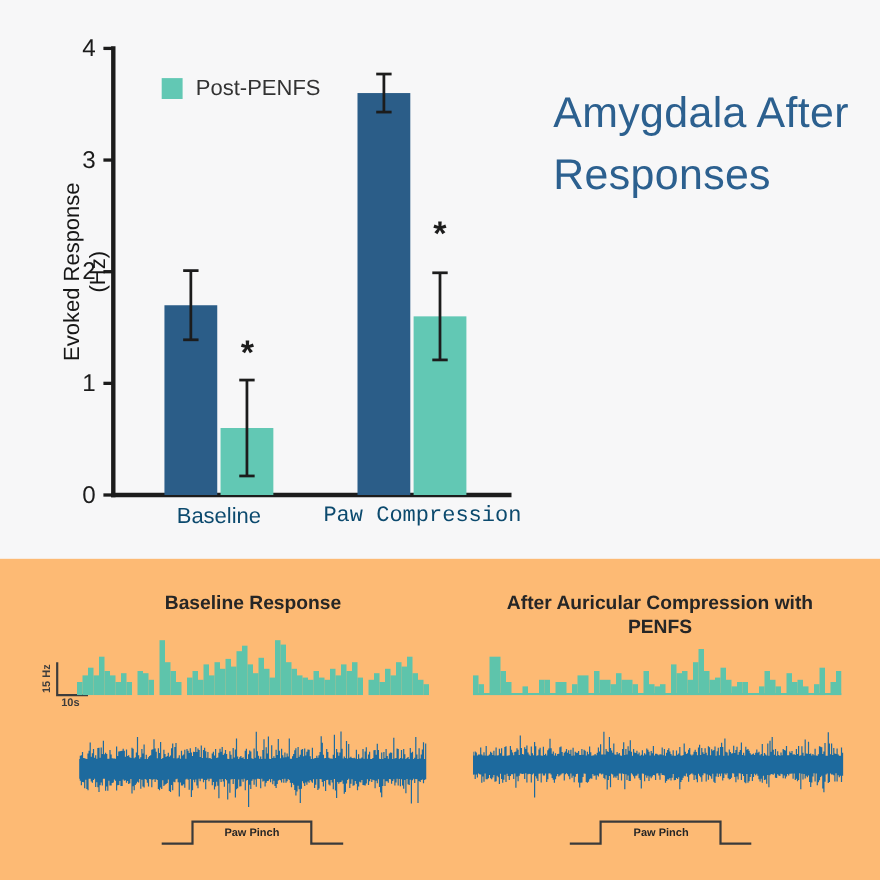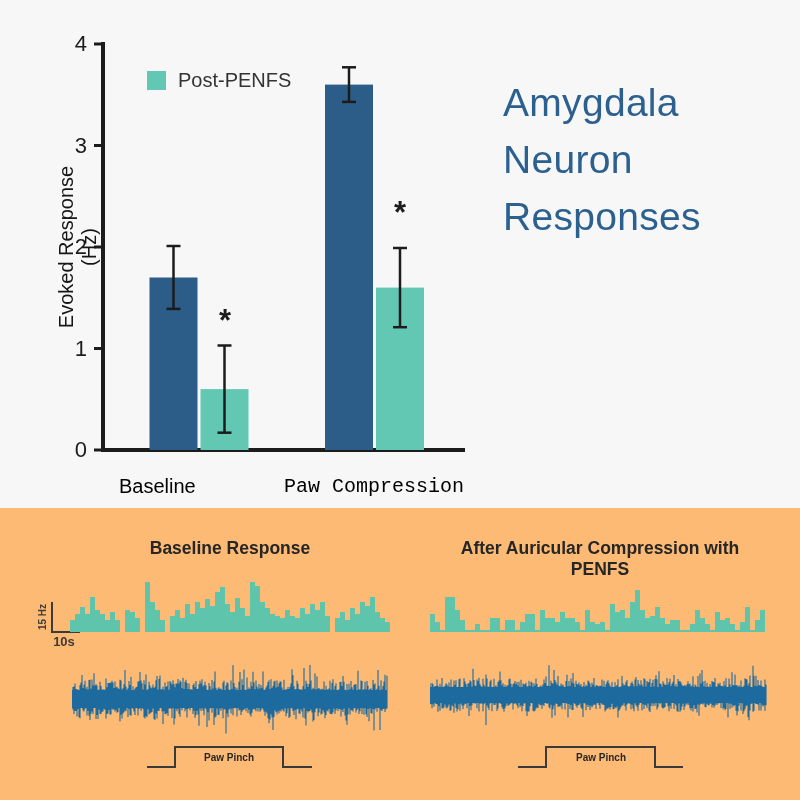--- a/index.html
+++ b/index.html
@@ -6,37 +6,37 @@
   #app{position:relative;width:800px;height:800px;background:#ffffff;overflow:hidden;
        font-family:"Liberation Sans",sans-serif;}
   .top-panel{position:absolute;left:0;top:0;width:800px;height:508px;background:#f7f7f8;}
   #chart-svg{position:absolute;left:0;top:0;font-family:"Liberation Sans",sans-serif;}
   .ylabel{position:absolute;left:-27px;top:236px;width:186px;height:22px;
           transform:rotate(-90deg);text-align:center;font-size:20px;font-weight:500;color:#161616;}
   .legend{position:absolute;left:147px;top:68px;}
   .legend-row{display:flex;align-items:center;height:24px;margin-bottom:4px;}
   .swatch{width:19px;height:19px;margin-right:12px;flex:0 0 19px;}
   .legend-label{font-size:20px;color:#333;}
-  .xcat{position:absolute;top:475px;font-size:20px;font-weight:500;color:#000000;text-align:left;}
+  .xcat{position:absolute;top:458px;font-size:20px;font-weight:500;color:#0c4a6e;text-align:center;}
   .xcat-1{left:119px;width:160px;}
   .xcat-2{left:284px;width:200px;font-family:Liberation Mono, monospace;}
   .sig{position:absolute;font-size:31px;font-weight:bold;color:#1c1c1c;line-height:30px;
        width:24px;text-align:center;}
   .sig-1{left:213px;top:306px;}
   .sig-2{left:388px;top:198px;}
   .fig-title{position:absolute;left:503px;top:74px;width:270px;margin:0;
              font-size:39px;line-height:57px;font-weight:500;color:#2c608f;letter-spacing:.3px;}
   .bottom-panel{position:absolute;left:0;top:508px;width:800px;height:292px;background:#fdba74;}
   .panel-title{position:absolute;top:30px;font-size:17.5px;font-weight:bold;color:#262626;text-align:center;}
   .pt-left{left:70px;width:320px;}
   .pt-right{left:430px;width:340px;}
   .scalebar-svg{position:absolute;left:48px;top:90px;}
   .scale-v{position:absolute;left:27px;top:103px;width:32px;height:12px;transform:rotate(-90deg);
            font-size:10px;font-weight:bold;color:#3c3c3c;text-align:center;line-height:12px;}
-  .scale-h{position:absolute;left:50px;top:126px;width:28px;font-size:13px;font-weight:bold;
+  .scale-h{position:absolute;left:50px;top:126px;width:28px;font-size:10px;font-weight:bold;
            color:#3c3c3c;text-align:center;}
   .hist,.trace,.pulse{position:absolute;}
   .hl{left:70px;top:70px;}
   .hr{left:430px;top:70px;}
   .tl{left:72px;top:153px;}
   .tr{left:430px;top:153px;}
   .pul{left:146px;top:236px;}
   .pur{left:517px;top:236px;}
   .pulse-label{position:absolute;top:241px;height:18px;line-height:18px;font-size:10px;
                font-weight:bold;color:#262626;text-align:center;}
@@ -95,21 +95,21 @@
         <span class="legend-label">Post-PENFS</span>
       </div>
     </div>
 
     <div class="xcat xcat-1">Baseline</div>
     <div class="xcat xcat-2">Paw Compression</div>
 
     <div class="sig sig-1">*</div>
     <div class="sig sig-2">*</div>
 
-    <h1 class="fig-title">Amygdala Neuron Responses</h1>
+    <h1 class="fig-title">Amygdala After Responses</h1>
   </section>
 
   <section class="bottom-panel">
     <div class="panel-title pt-left">Baseline Response</div>
     <div class="panel-title pt-right">After Auricular Compression with PENFS</div>
 
     <svg class="scalebar-svg" width="36" height="40" viewBox="0 0 36 40">
       <path d="M4 4 V34 H32" fill="none" stroke="#3c3c3c" stroke-width="2"></path>
     </svg>
     <div class="scale-v">15 Hz</div>

